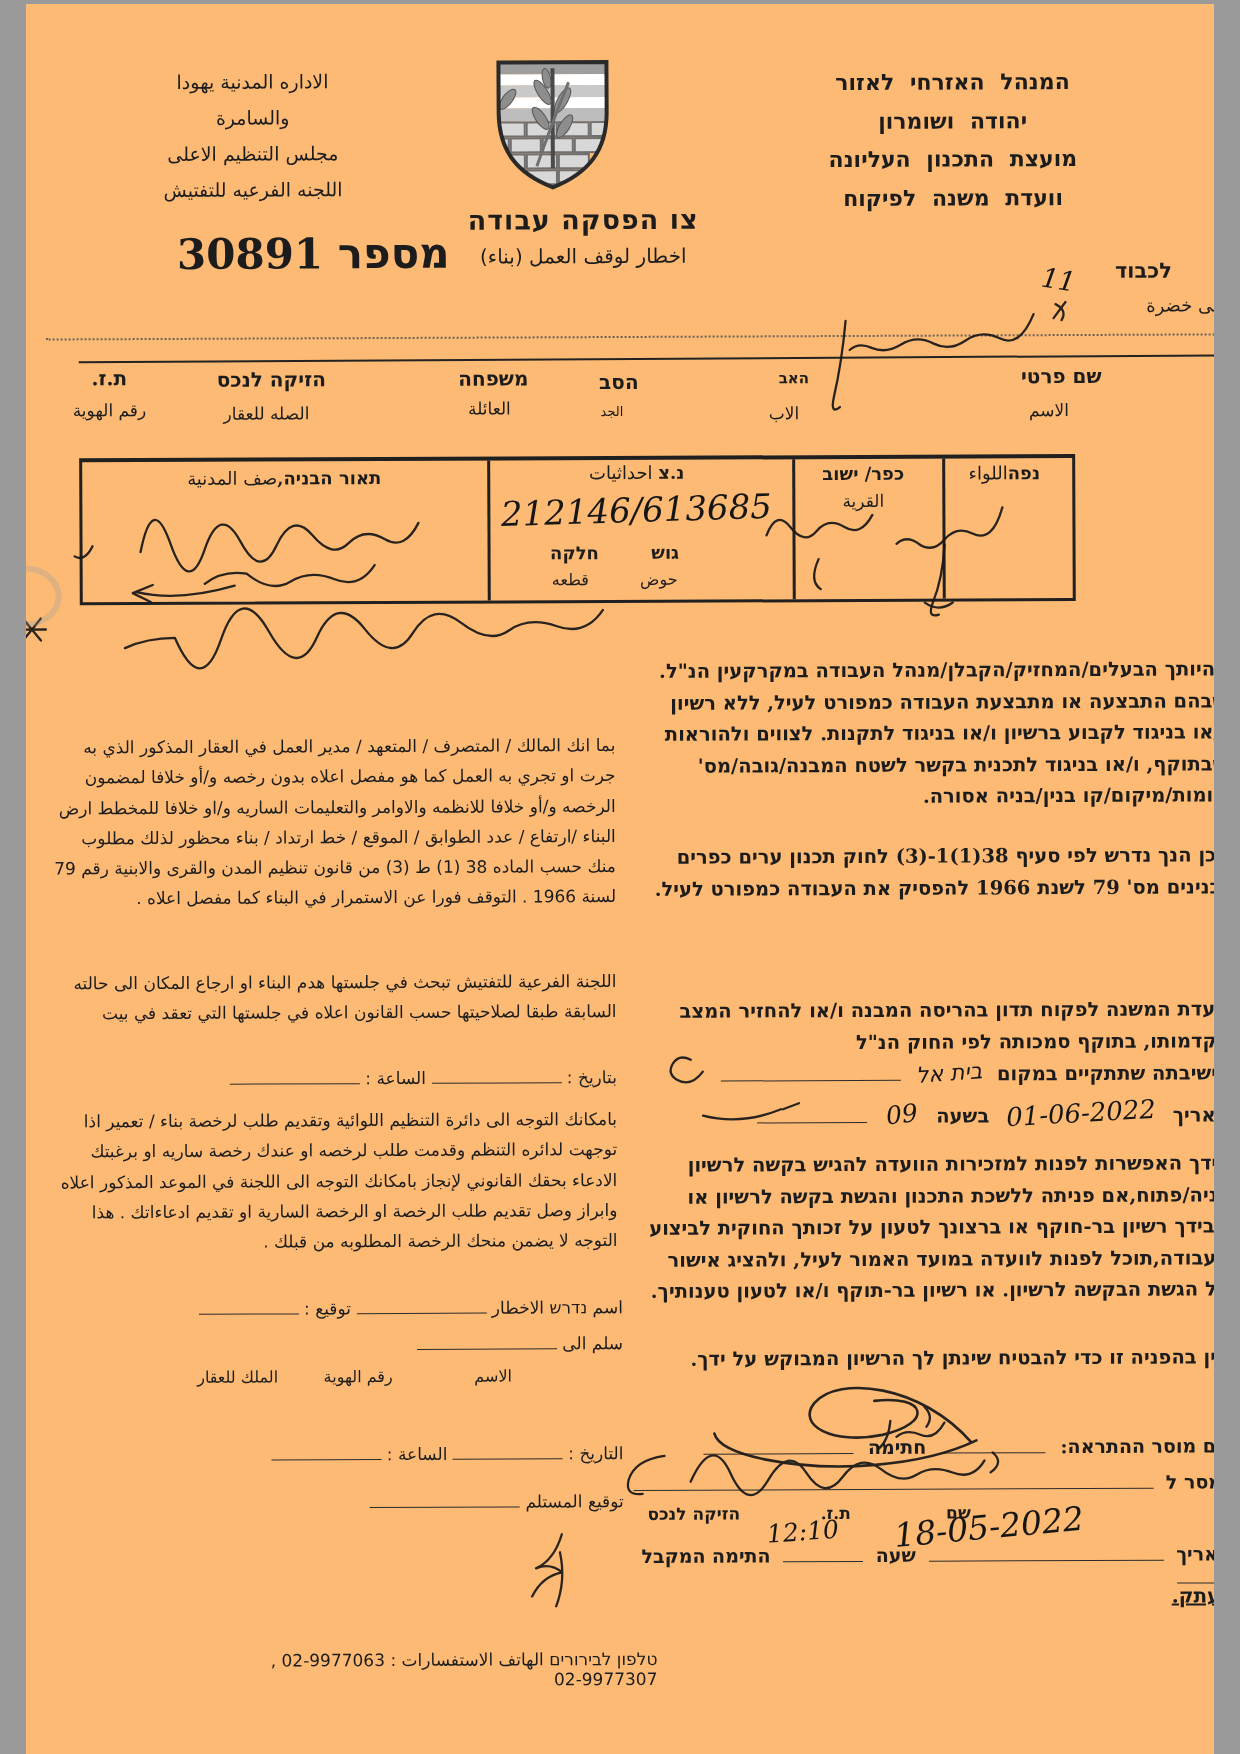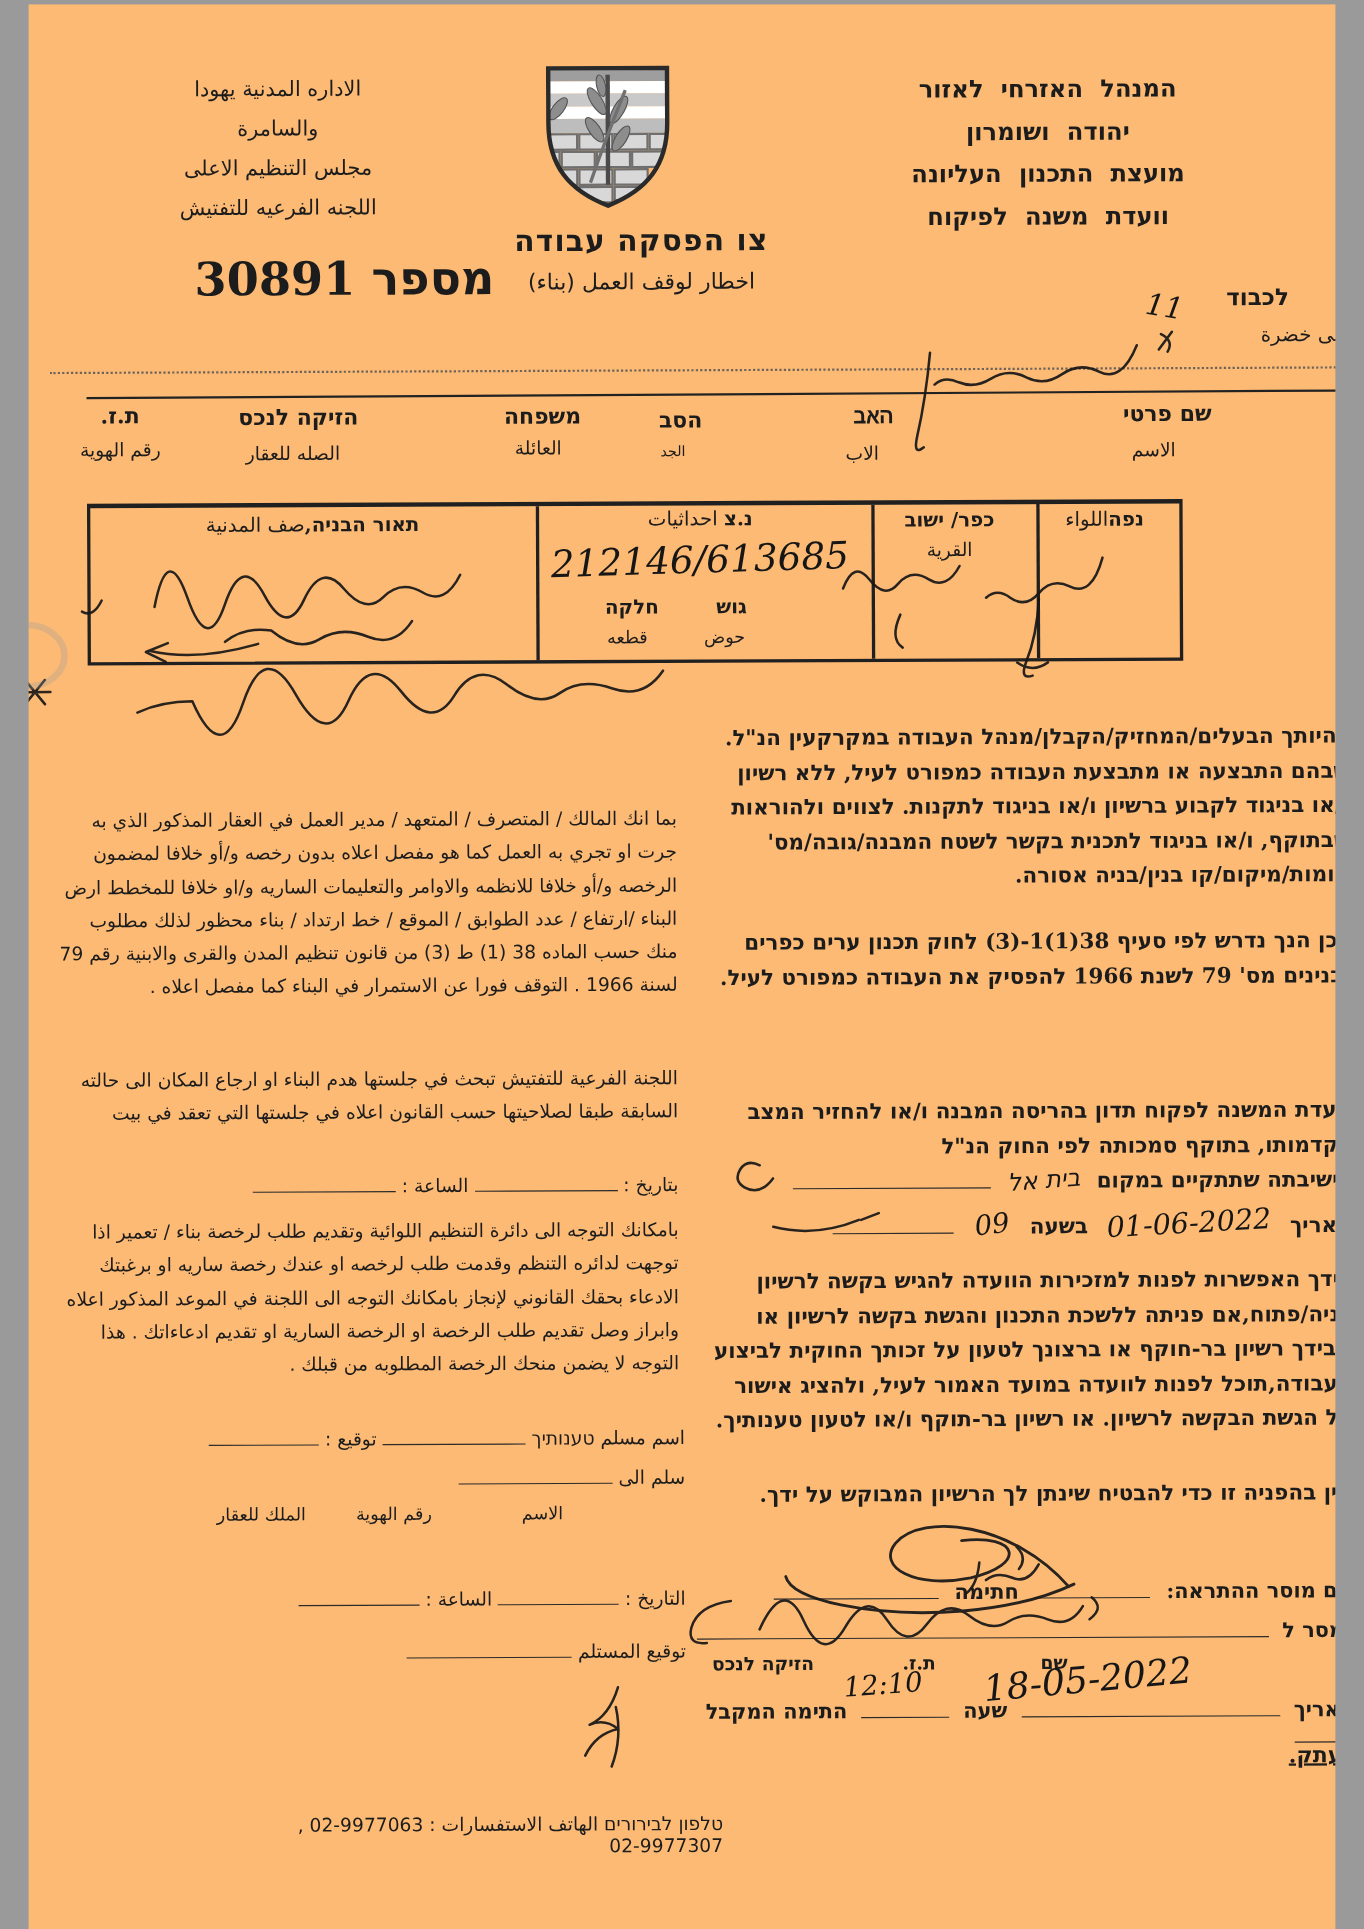--- a/index.html
+++ b/index.html
@@ -93,21 +93,21 @@
   <div class="abs he" style="left:1040px;top:256px;width:160px;font-size:21px;text-align:center;">לכבוד</div>
   <div class="abs ar" style="left:1040px;top:293px;width:160px;font-size:18px;text-align:right;">الى خضرة</div>
   <div class="abs hw" style="left:1018px;top:262px;font-size:27px;transform:rotate(9deg);">11</div>
 
   <div class="abs dotline" style="left:22px;top:332px;width:1196px;"></div>
   <div class="abs solidline" style="left:55px;top:354px;width:1150px;transform:rotate(-0.1deg);"></div>
 
   <div>
     <div class="abs he center" style="left:945px;top:362px;width:185px;font-size:20px;">שם פרטי</div>
     <div class="abs ar center" style="left:940px;top:398px;width:170px;font-size:17px;">الاسم</div>
-    <div class="abs he center" style="left:700px;top:366px;width:140px;font-size:20px;font-family:Liberation Mono, monospace;">האב</div>
+    <div class="abs he center" style="left:700px;top:366px;width:140px;font-size:15px;">האב</div>
     <div class="abs ar center" style="left:690px;top:400px;width:140px;font-size:17px;">الاب</div>
     <div class="abs he center" style="left:535px;top:366px;width:120px;font-size:20px;">הסב</div>
     <div class="abs ar center" style="left:528px;top:400px;width:120px;font-size:13px;">الجد</div>
     <div class="abs he center" style="left:402px;top:362px;width:135px;font-size:20px;">משפחה</div>
     <div class="abs ar center" style="left:398px;top:394px;width:135px;font-size:17px;">العائلة</div>
     <div class="abs he center" style="left:145px;top:362px;width:205px;font-size:20px;">הזיקה לנכס</div>
     <div class="abs ar center" style="left:135px;top:398px;width:215px;font-size:17px;text-align:center;">الصله للعقار</div>
     <div class="abs he center" style="left:38px;top:360px;width:95px;font-size:20px;">ת.ז.</div>
     <div class="abs ar center" style="left:18px;top:394px;width:135px;font-size:17px;">رقم الهوية</div>
   </div>
@@ -146,21 +146,21 @@
   <div class="abs ar" style="left:28px;top:726px;width:562px;font-size:17px;line-height:1.78;text-align:right;">بما انك المالك / المتصرف / المتعهد / مدير العمل في العقار المذكور الذي به جرت او تجري به العمل كما هو مفصل اعلاه بدون رخصه و/أو خلافا لمضمون الرخصه و/أو خلافا للانظمه والاوامر والتعليمات الساريه و/او خلافا للمخطط ارض البناء /ارتفاع / عدد الطوابق / الموقع / خط ارتداد / بناء محظور لذلك مطلوب منك حسب الماده 38 (1) ط (3) من قانون تنظيم المدن والقرى والابنية رقم 79 لسنة 1966 . التوقف فورا عن الاستمرار في البناء كما مفصل اعلاه .</div>
   <div class="abs ar" style="left:28px;top:962px;width:562px;font-size:17px;line-height:1.78;text-align:right;">اللجنة الفرعية للتفتيش تبحث في جلستها هدم البناء او ارجاع المكان الى حالته السابقة طبقا لصلاحيتها حسب القانون اعلاه في جلستها التي تعقد في بيت</div>
   <div class="abs ar" style="left:28px;top:1062px;width:562px;font-size:17px;">
     <span>بتاريخ :</span>
     <span class="ln" style="width:130px;"></span>
     <span>الساعة :</span>
     <span class="ln" style="width:130px;"></span>
   </div>
   <div class="abs ar" style="left:28px;top:1100px;width:562px;font-size:17px;line-height:1.78;text-align:right;">بامكانك التوجه الى دائرة التنظيم اللوائية وتقديم طلب لرخصة بناء / تعمير اذا توجهت لدائره التنظم وقدمت طلب لرخصه او عندك رخصة ساريه او برغبتك الادعاء بحقك القانوني لإنجاز بامكانك التوجه الى اللجنة في الموعد المذكور اعلاه وابراز وصل تقديم طلب الرخصة او الرخصة السارية او تقديم ادعاءاتك . هذا التوجه لا يضمن منحك الرخصة المطلوبه من قبلك .</div>
   <div class="abs ar" style="left:95px;top:1292px;width:500px;font-size:17px;">
-    <span>اسم مسلم טענותיך</span>
+    <span>اسم נדרש الاخطار</span>
     <span class="ln" style="width:130px;"></span>
     <span>توقيع :</span>
     <span class="ln" style="width:100px;"></span>
   </div>
   <div class="abs ar" style="left:350px;top:1328px;width:245px;font-size:17px;">
     <span>سلم الى</span>
     <span class="ln" style="width:140px;"></span>
   </div>
   <div class="abs ar" style="left:425px;top:1362px;width:80px;font-size:16px;text-align:center;">الاسم</div>
   <div class="abs ar" style="left:275px;top:1362px;width:110px;font-size:16px;text-align:center;">رقم الهوية</div>

